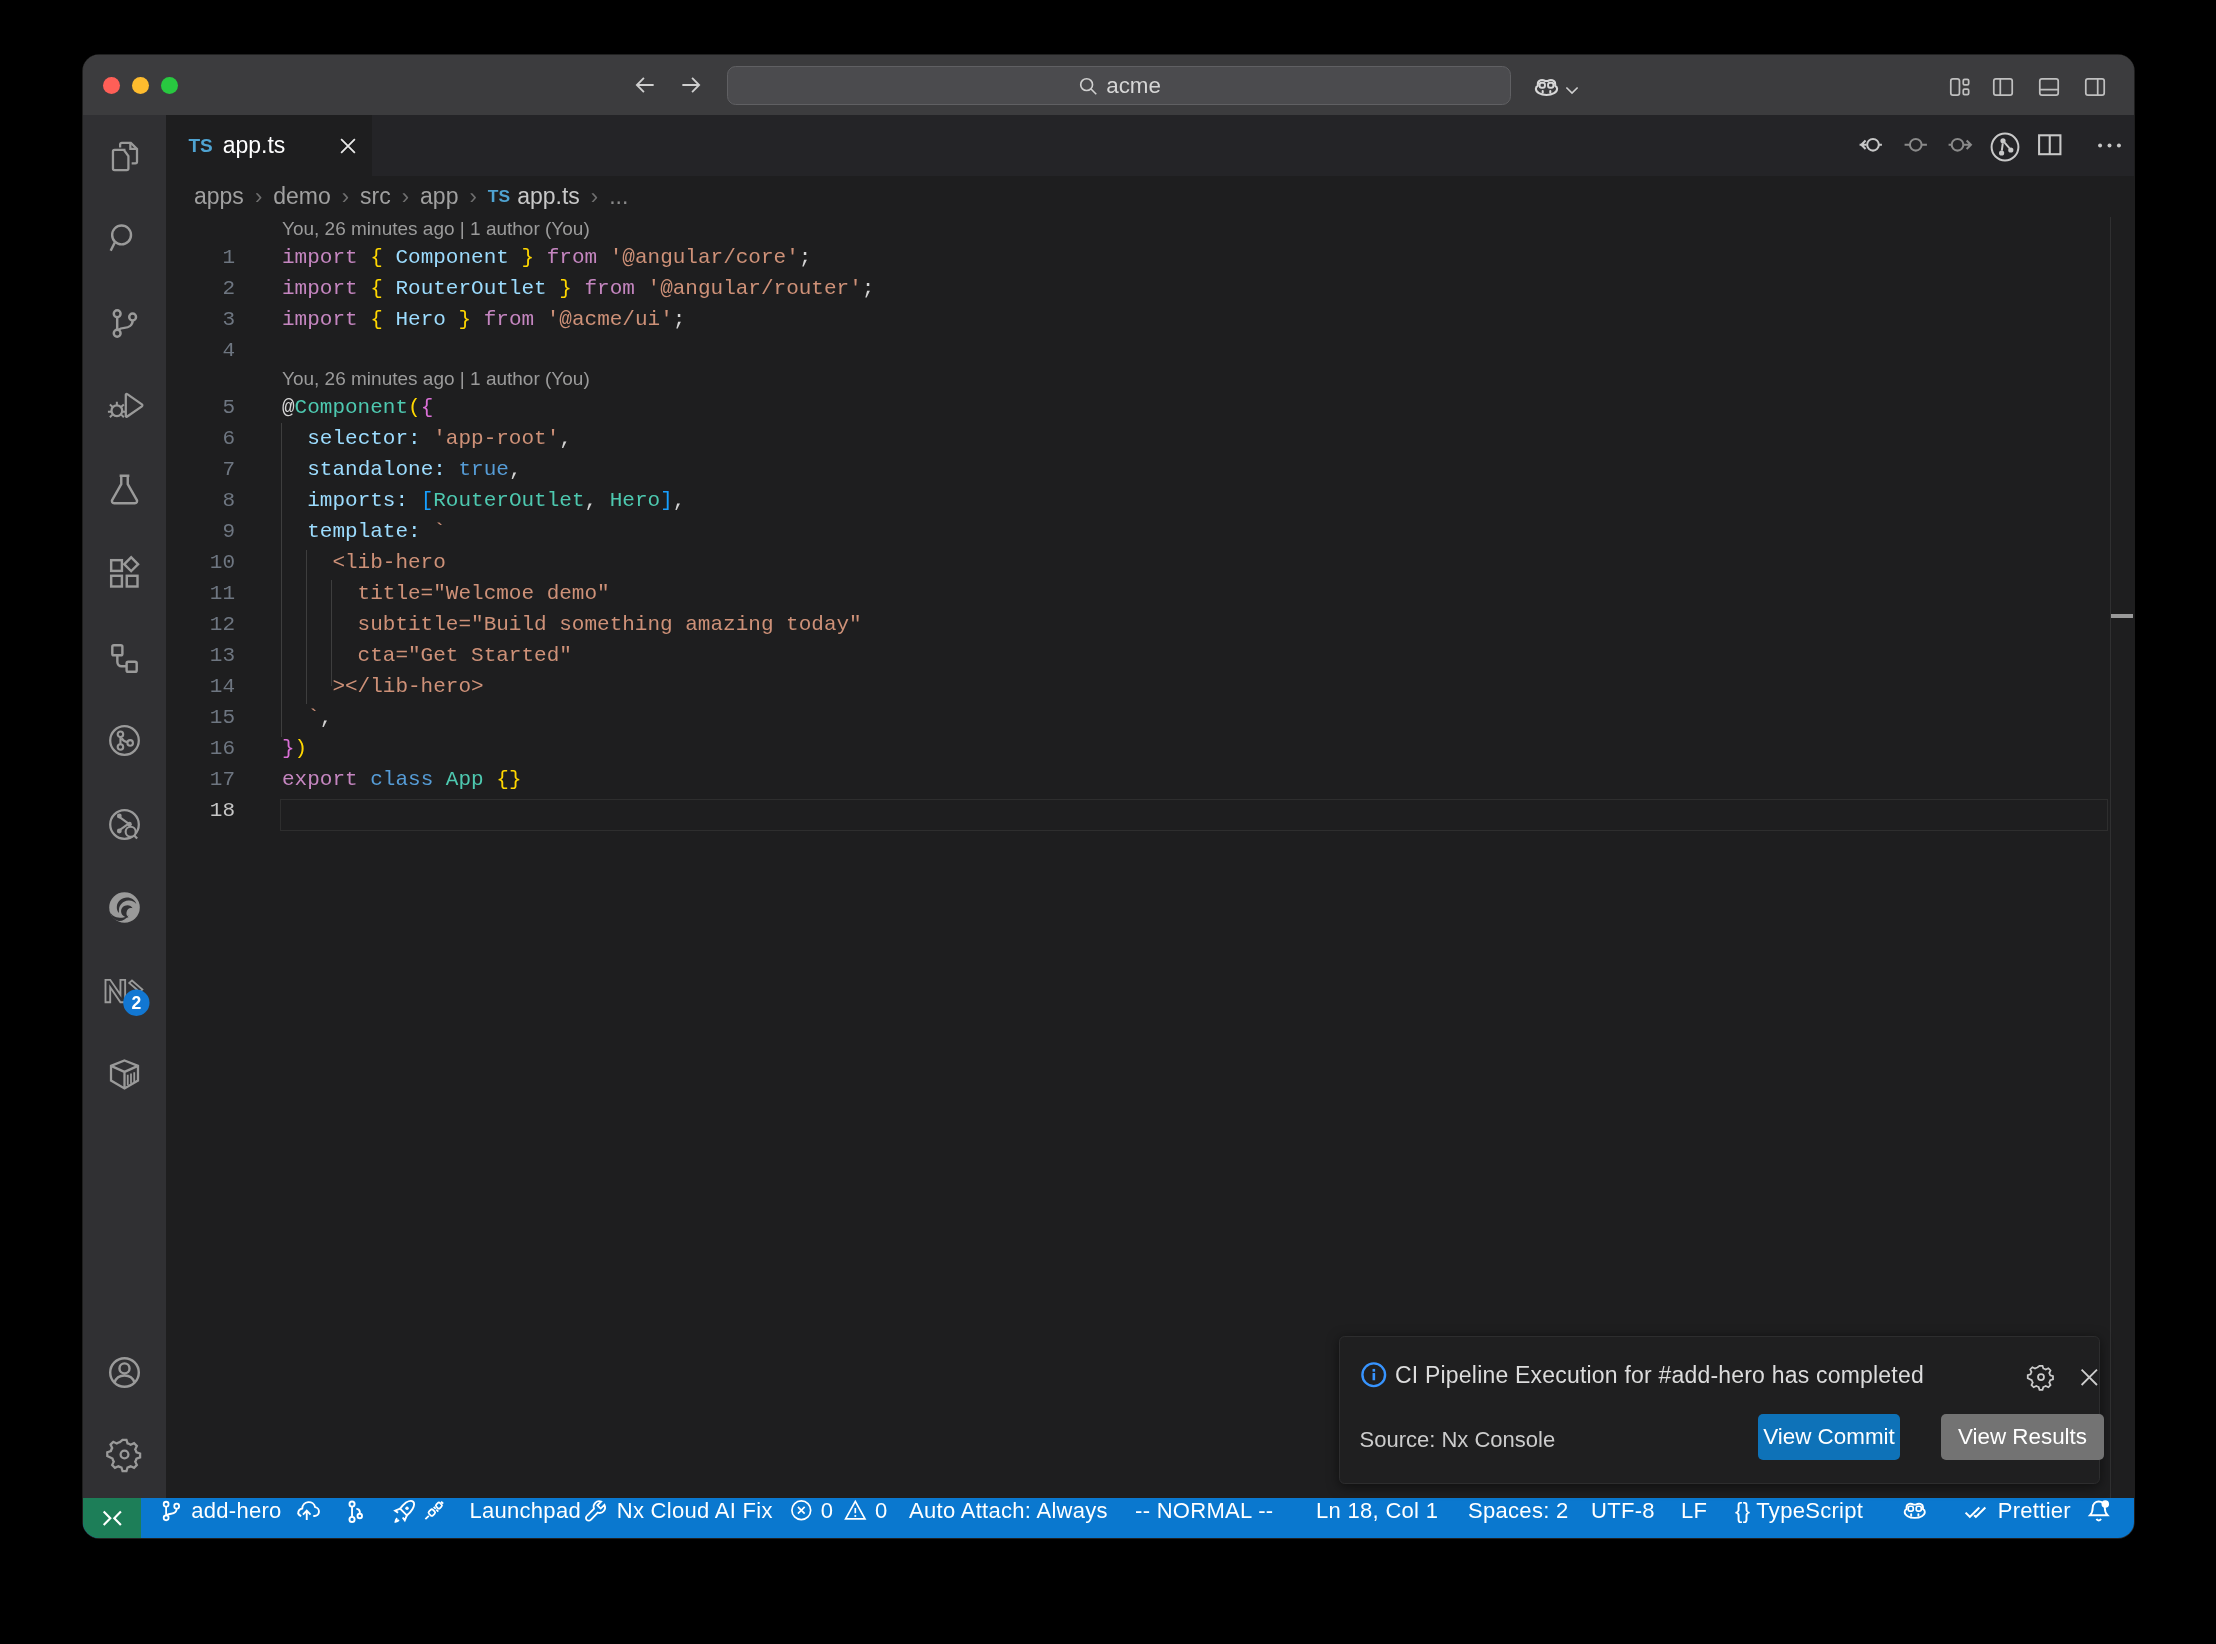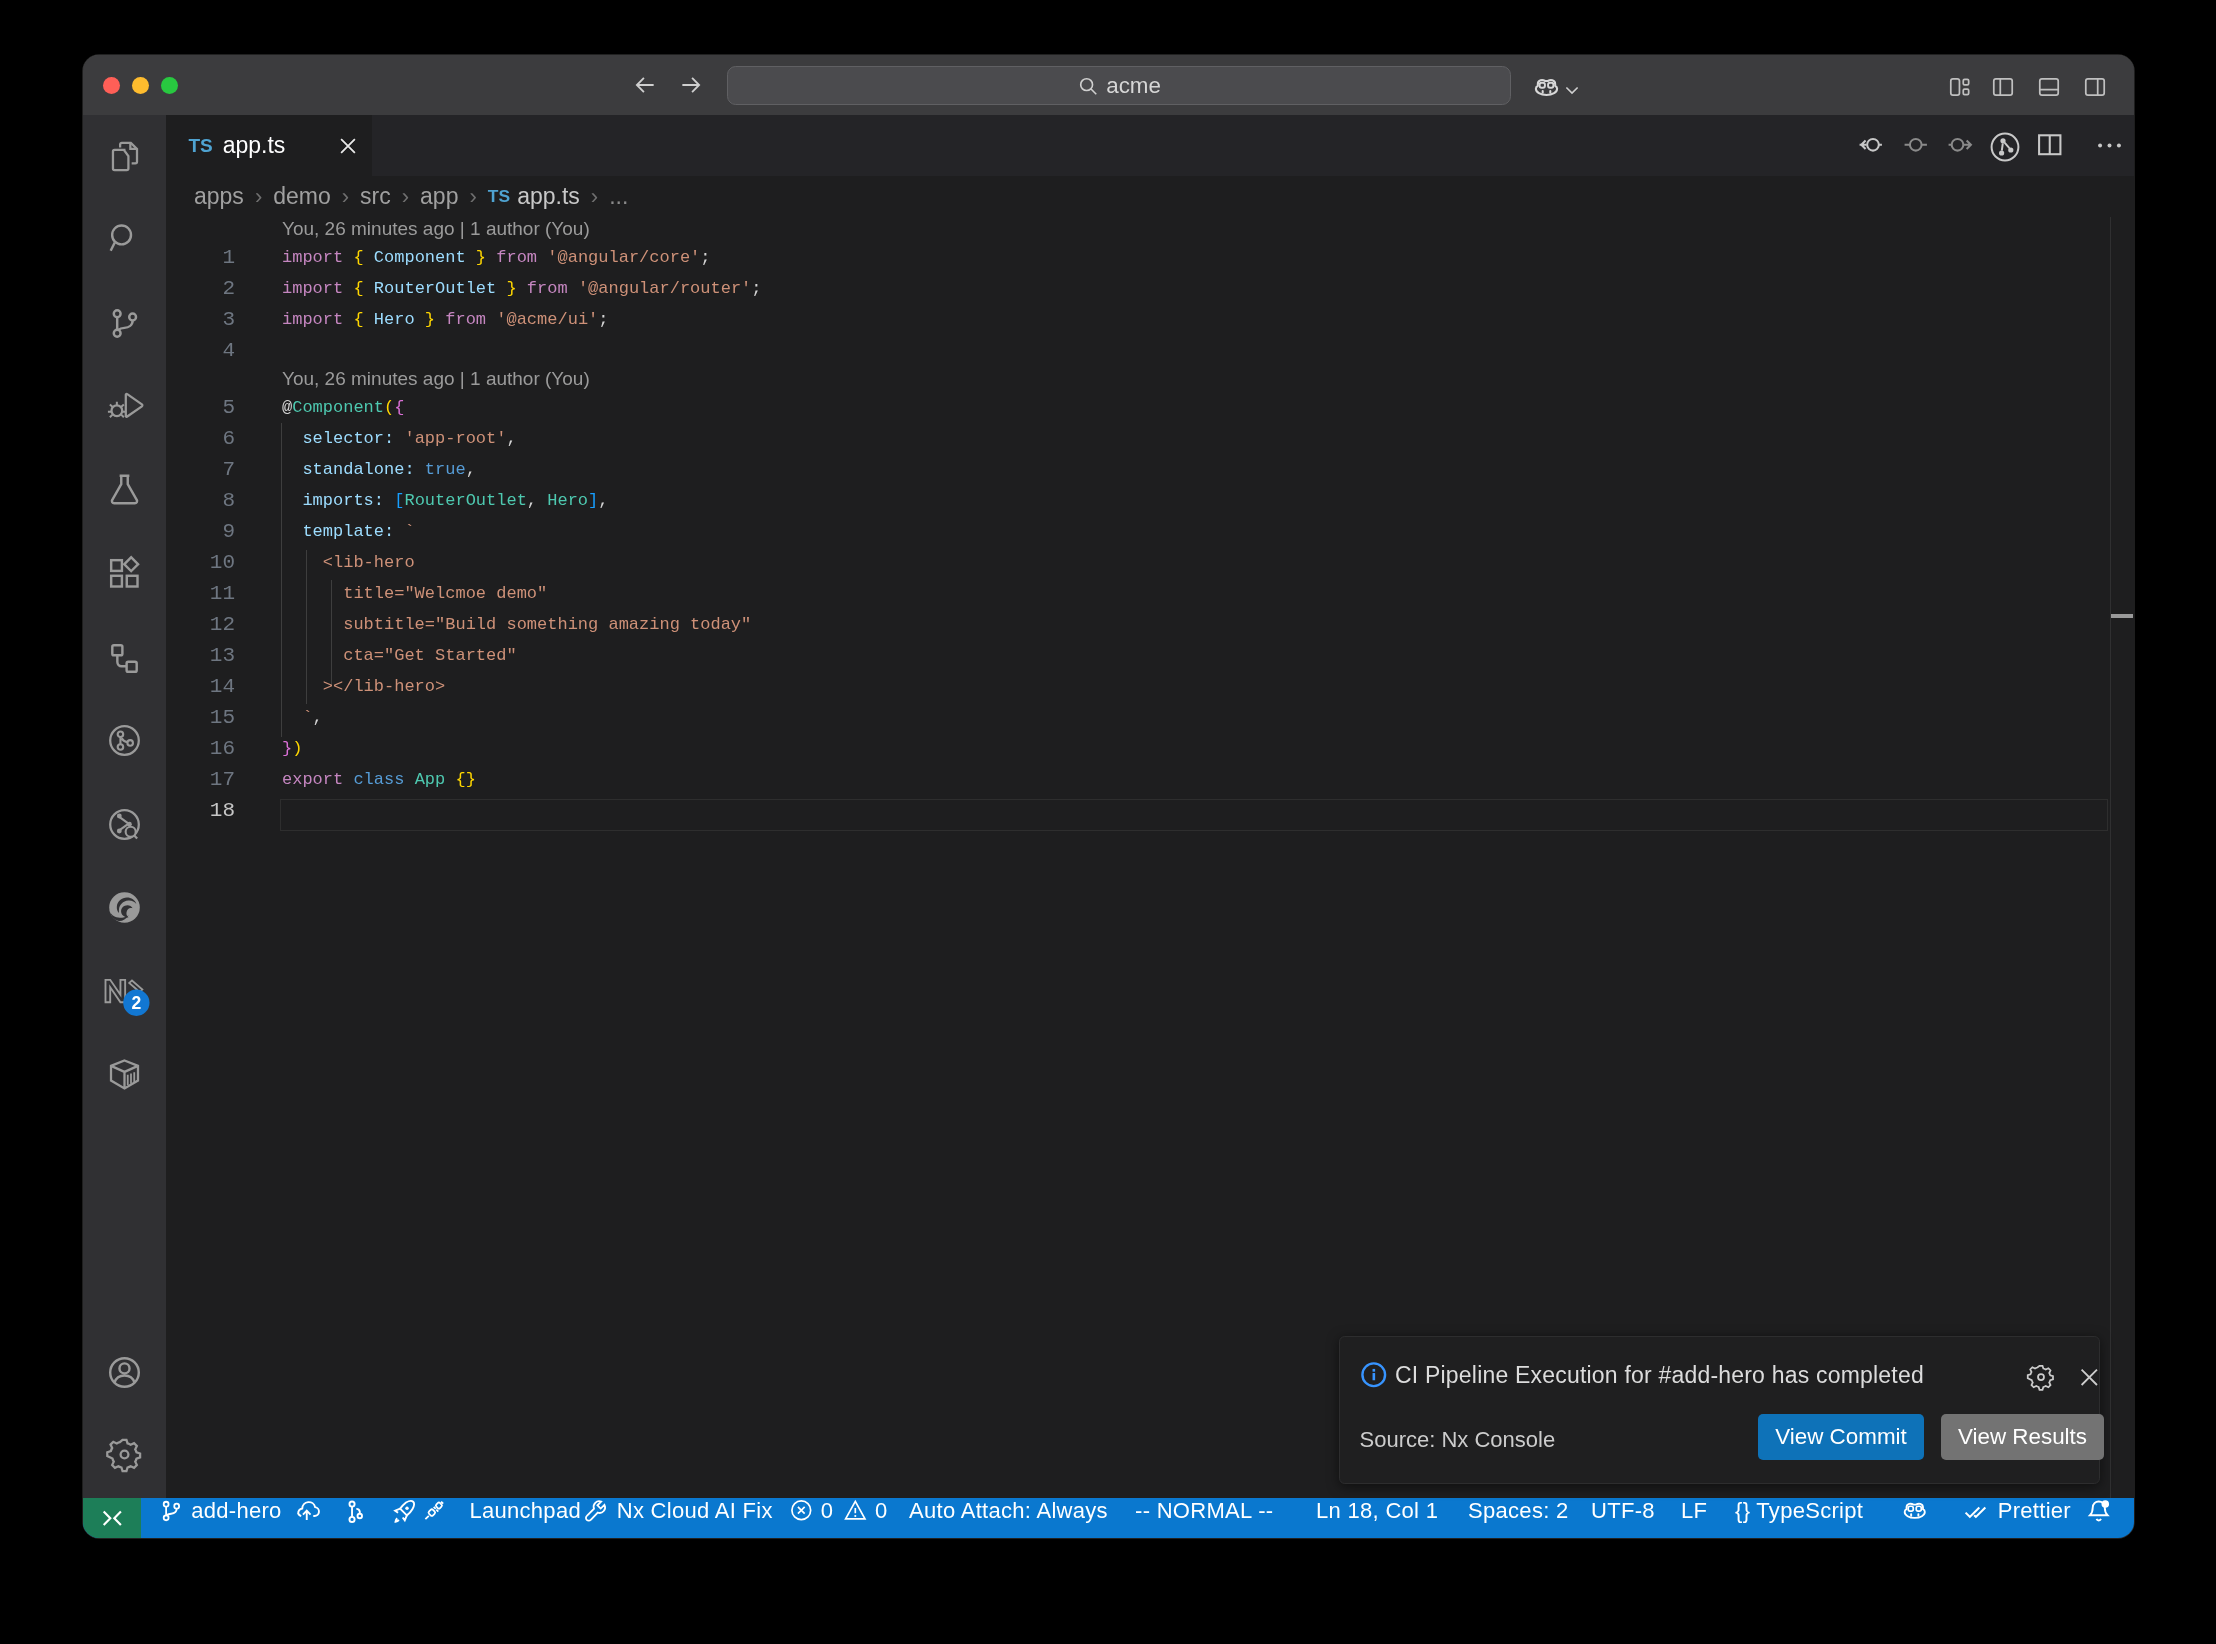--- a/index.html
+++ b/index.html
@@ -50,21 +50,21 @@
 #scrollstrip { position:absolute; right:0; top:0; width:24px; bottom:0; border-left:1.4px solid #303031; }
 #ruler-dash { position:absolute; right:1.4px; top:397px; width:22px; height:3.6px; background:#9a9a9a; }
 #code { position:absolute; left:0; top:-2.5px; right:29px; }
 .row { position:relative; height:31px; line-height:31px; white-space:pre; }
 .row .ln {
   position:absolute; left:0; top:0; width:69px; text-align:right;
   color:#6e7681; font-family:"Liberation Mono", monospace; font-size:21px;
 }
 .row .txt {
   position:absolute; left:116px; top:0;
-  font-family:"Liberation Mono", monospace; font-size:17px; color:#d4d4d4;
+  font-family:"Liberation Mono", monospace; font-size:21px; color:#d4d4d4;
 }
 .lens { position:relative; height:27px; line-height:27px; }
 .lens .txt { position:absolute; left:116px; color:#9b9b9b; font-size:19px; }
 .lens2 { height:26px; line-height:26px; }
 .kw  { color:#c586c0; }
 .b1  { color:#ffd700; }
 .b2  { color:#da70d6; }
 .b3  { color:#179fff; }
 .vr  { color:#9cdcfe; }
 .st  { color:#ce9178; }
@@ -83,21 +83,21 @@
 
 #toast {
   position:absolute; left:1256px; top:1281px; width:761px; height:148px;
   background:#1f1f20; border:1.4px solid #2d2d2e; border-radius:5.8px;
   box-shadow:0 2.9px 11.6px rgba(0,0,0,0.5);
 }
 #toast .title { position:absolute; left:55px; top:25px; color:#dcdcdc; font-size:23px; letter-spacing:0.2px; }
 #toast .source { position:absolute; left:19.5px; top:90px; color:#cccccc; font-size:22px;text-align:right; }
 .btn { position:absolute; top:77px; height:46px; border-radius:5px; color:#ffffff; font-size:22.4px;
   display:flex; align-items:center; justify-content:center; }
-#btn-commit { left:418px; width:166px; background:#0e72b8; }
+#btn-commit { left:418px; width:142px; background:#0e72b8; }
 #btn-results { left:601px; width:163px; background:#737373; }
 </style>
 </head>
 <body>
 <div id="win">
   <div id="titlebar">
     <div class="tl" id="tl-r"></div>
       <div class="tl" id="tl-y"></div>
       <div class="tl" id="tl-g"></div>
     <svg class="navarrow" style="left:549px" viewBox="0 0 24 24">

